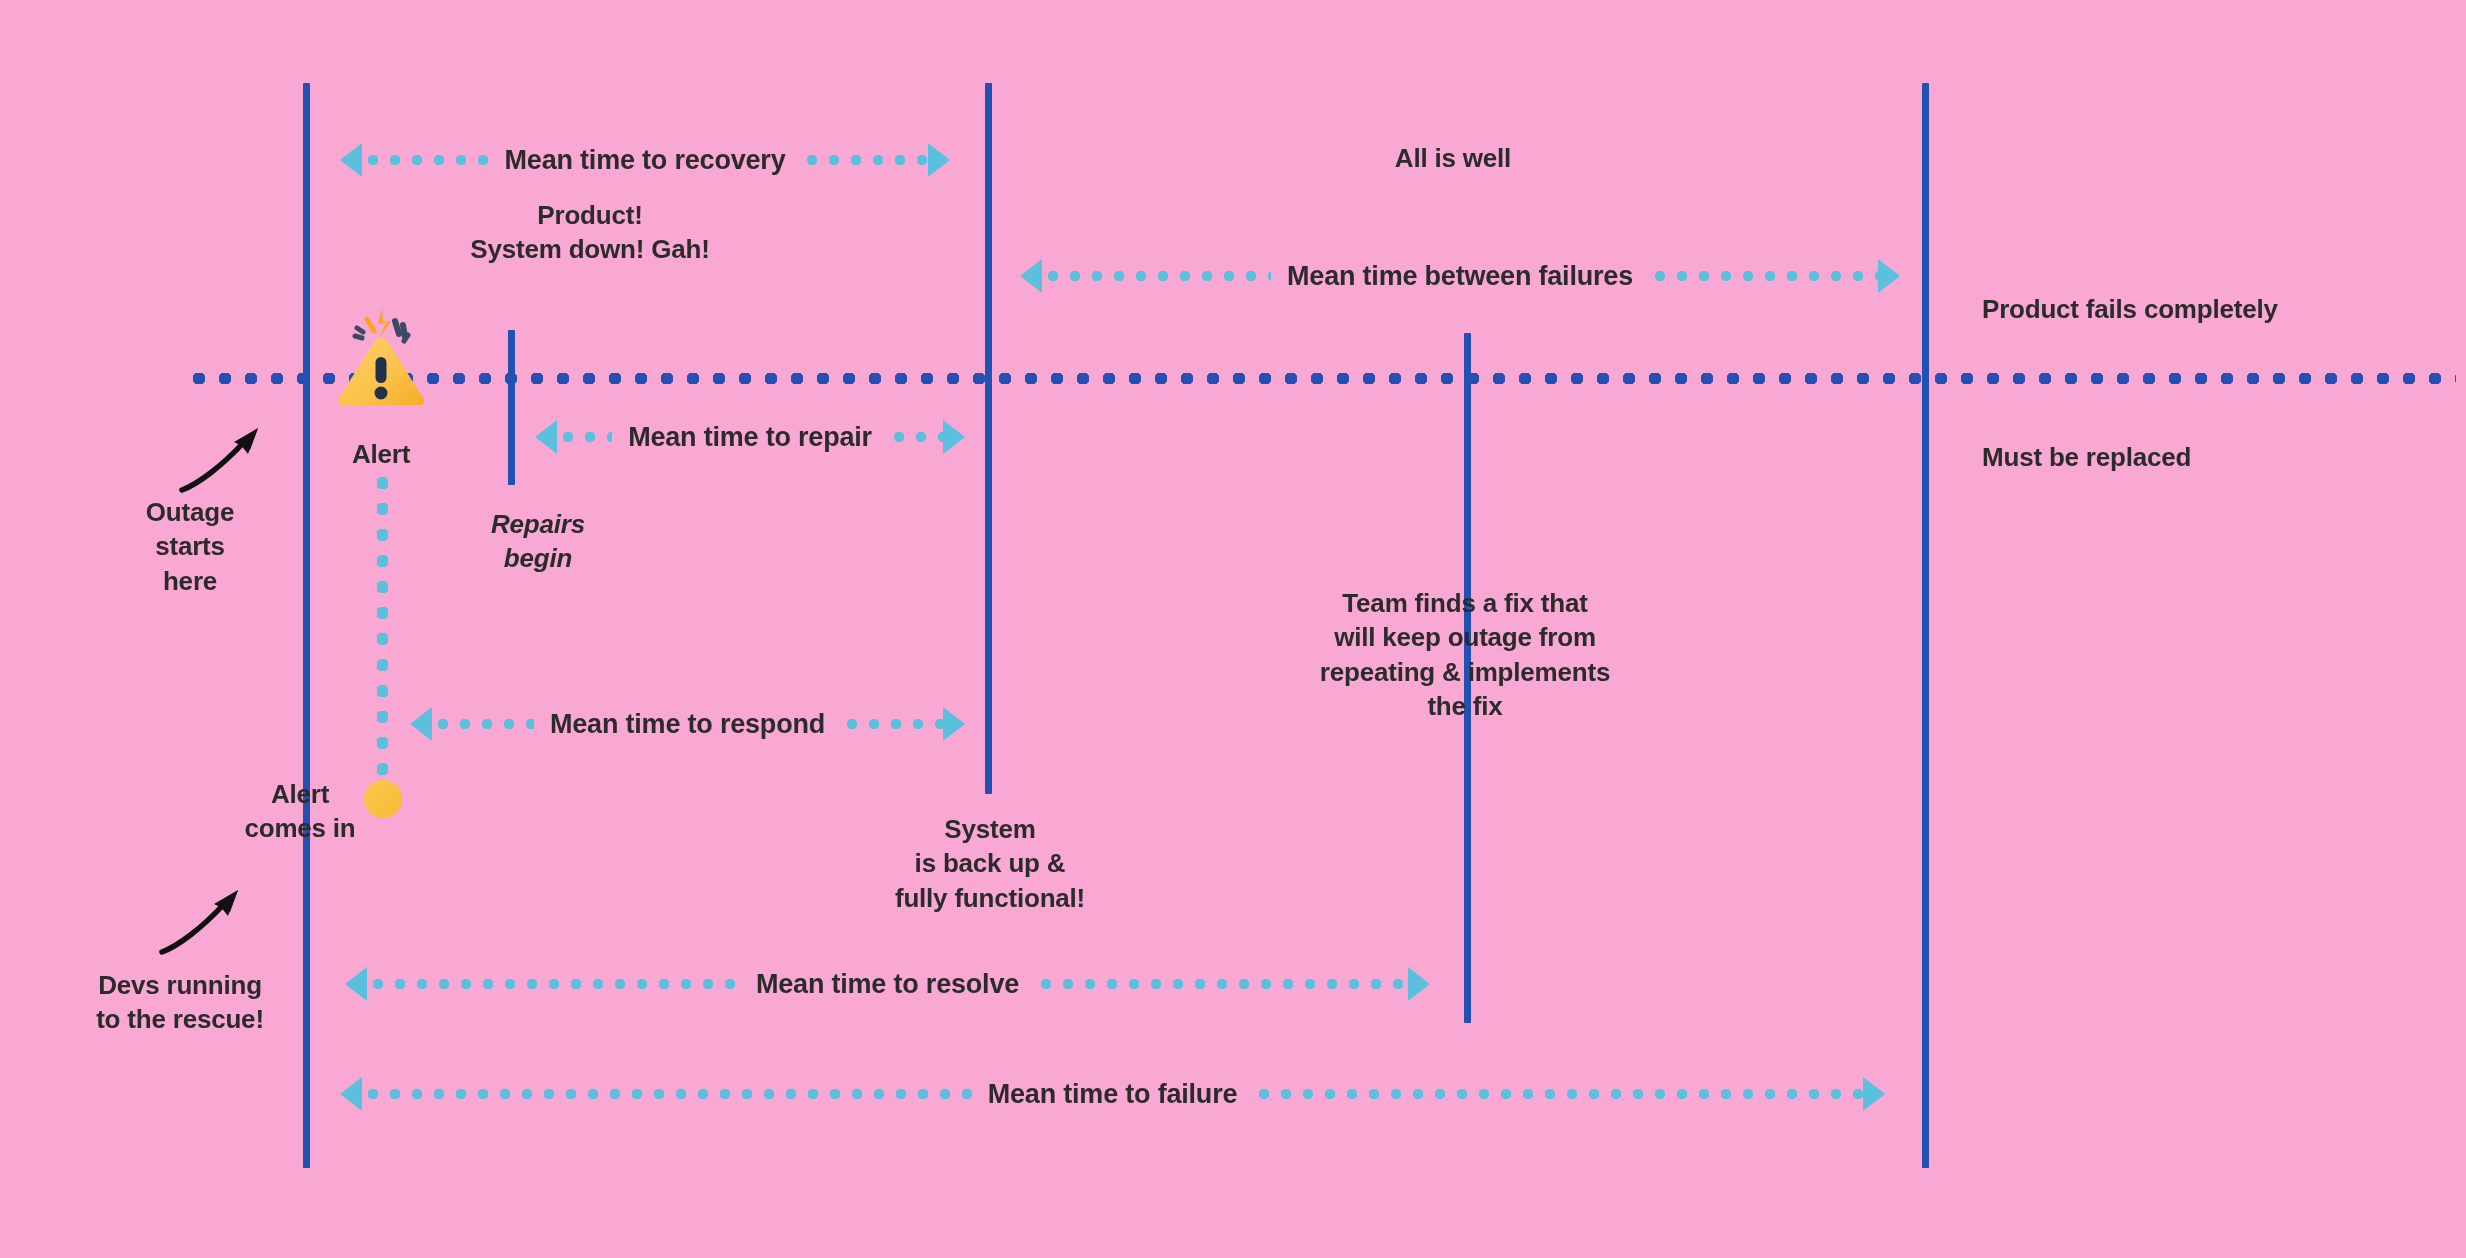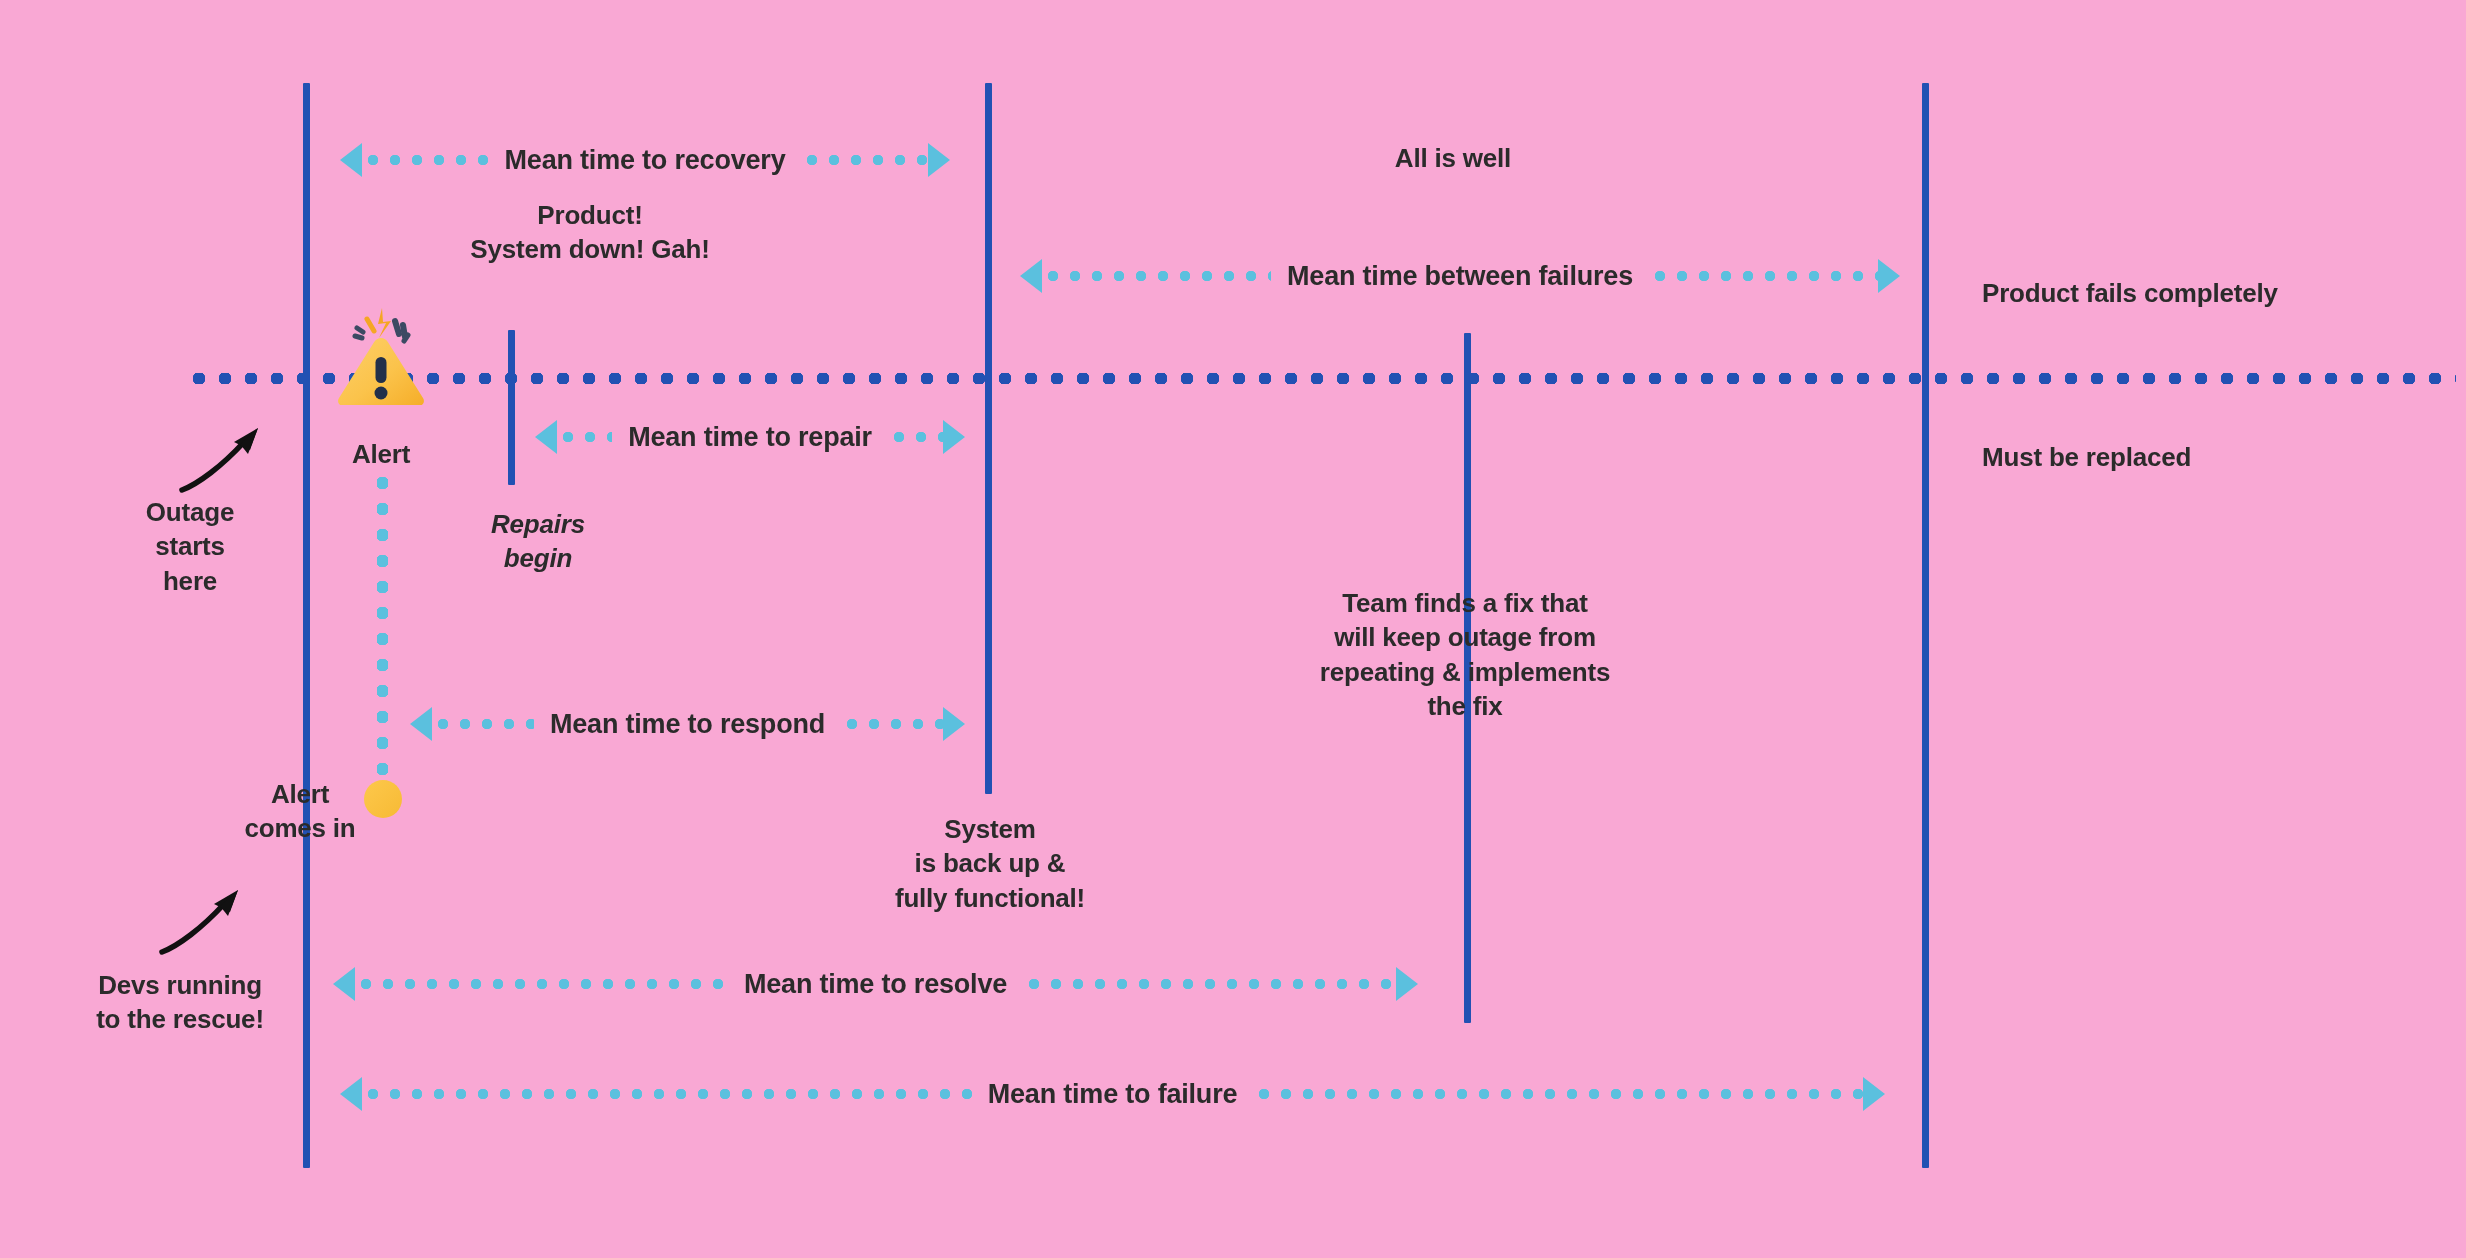--- a/index.html
+++ b/index.html
@@ -196,21 +196,21 @@
   </div>
 
   <div class="measure" style="left:410px; top:704px; width:555px;align-items:center;">
     <span class="head left"></span>
     <span class="dots"></span>
     <span class="mlabel">Mean time to respond</span>
     <span class="dots"></span>
     <span class="head right"></span>
   </div>
 
-  <div class="measure" style="left:333px; top:964px; width:1085px;">
+  <div class="measure" style="left:345px; top:964px; width:1085px;">
     <span class="head left"></span>
     <span class="dots"></span>
     <span class="mlabel">Mean time to resolve</span>
     <span class="dots"></span>
     <span class="head right"></span>
   </div>
 
   <div class="measure" style="left:340px; top:1074px; width:1545px;">
     <span class="head left"></span>
     <span class="dots"></span>
@@ -238,20 +238,20 @@
 is back up &amp;
 fully functional!</div>
 
   <div class="note center" style="left:1313px; top:141px; width:280px;">All is well</div>
 
   <div class="note center" style="left:1290px; top:586px; width:350px;">Team finds a fix that
 will keep outage from
 repeating &amp; implements
 the fix</div>
 
-  <div class="note left" style="left:1982px; top:276px; width:420px;">Product fails completely</div>
+  <div class="note left" style="left:1982px; top:292px; width:420px;">Product fails completely</div>
 
   <div class="note left" style="left:1982px; top:440px; width:420px;">Must be replaced</div>
 
   <div class="note center" style="left:55px; top:968px; width:250px;">Devs running
 to the rescue!</div>
 
 </div>
 
 </body></html>

